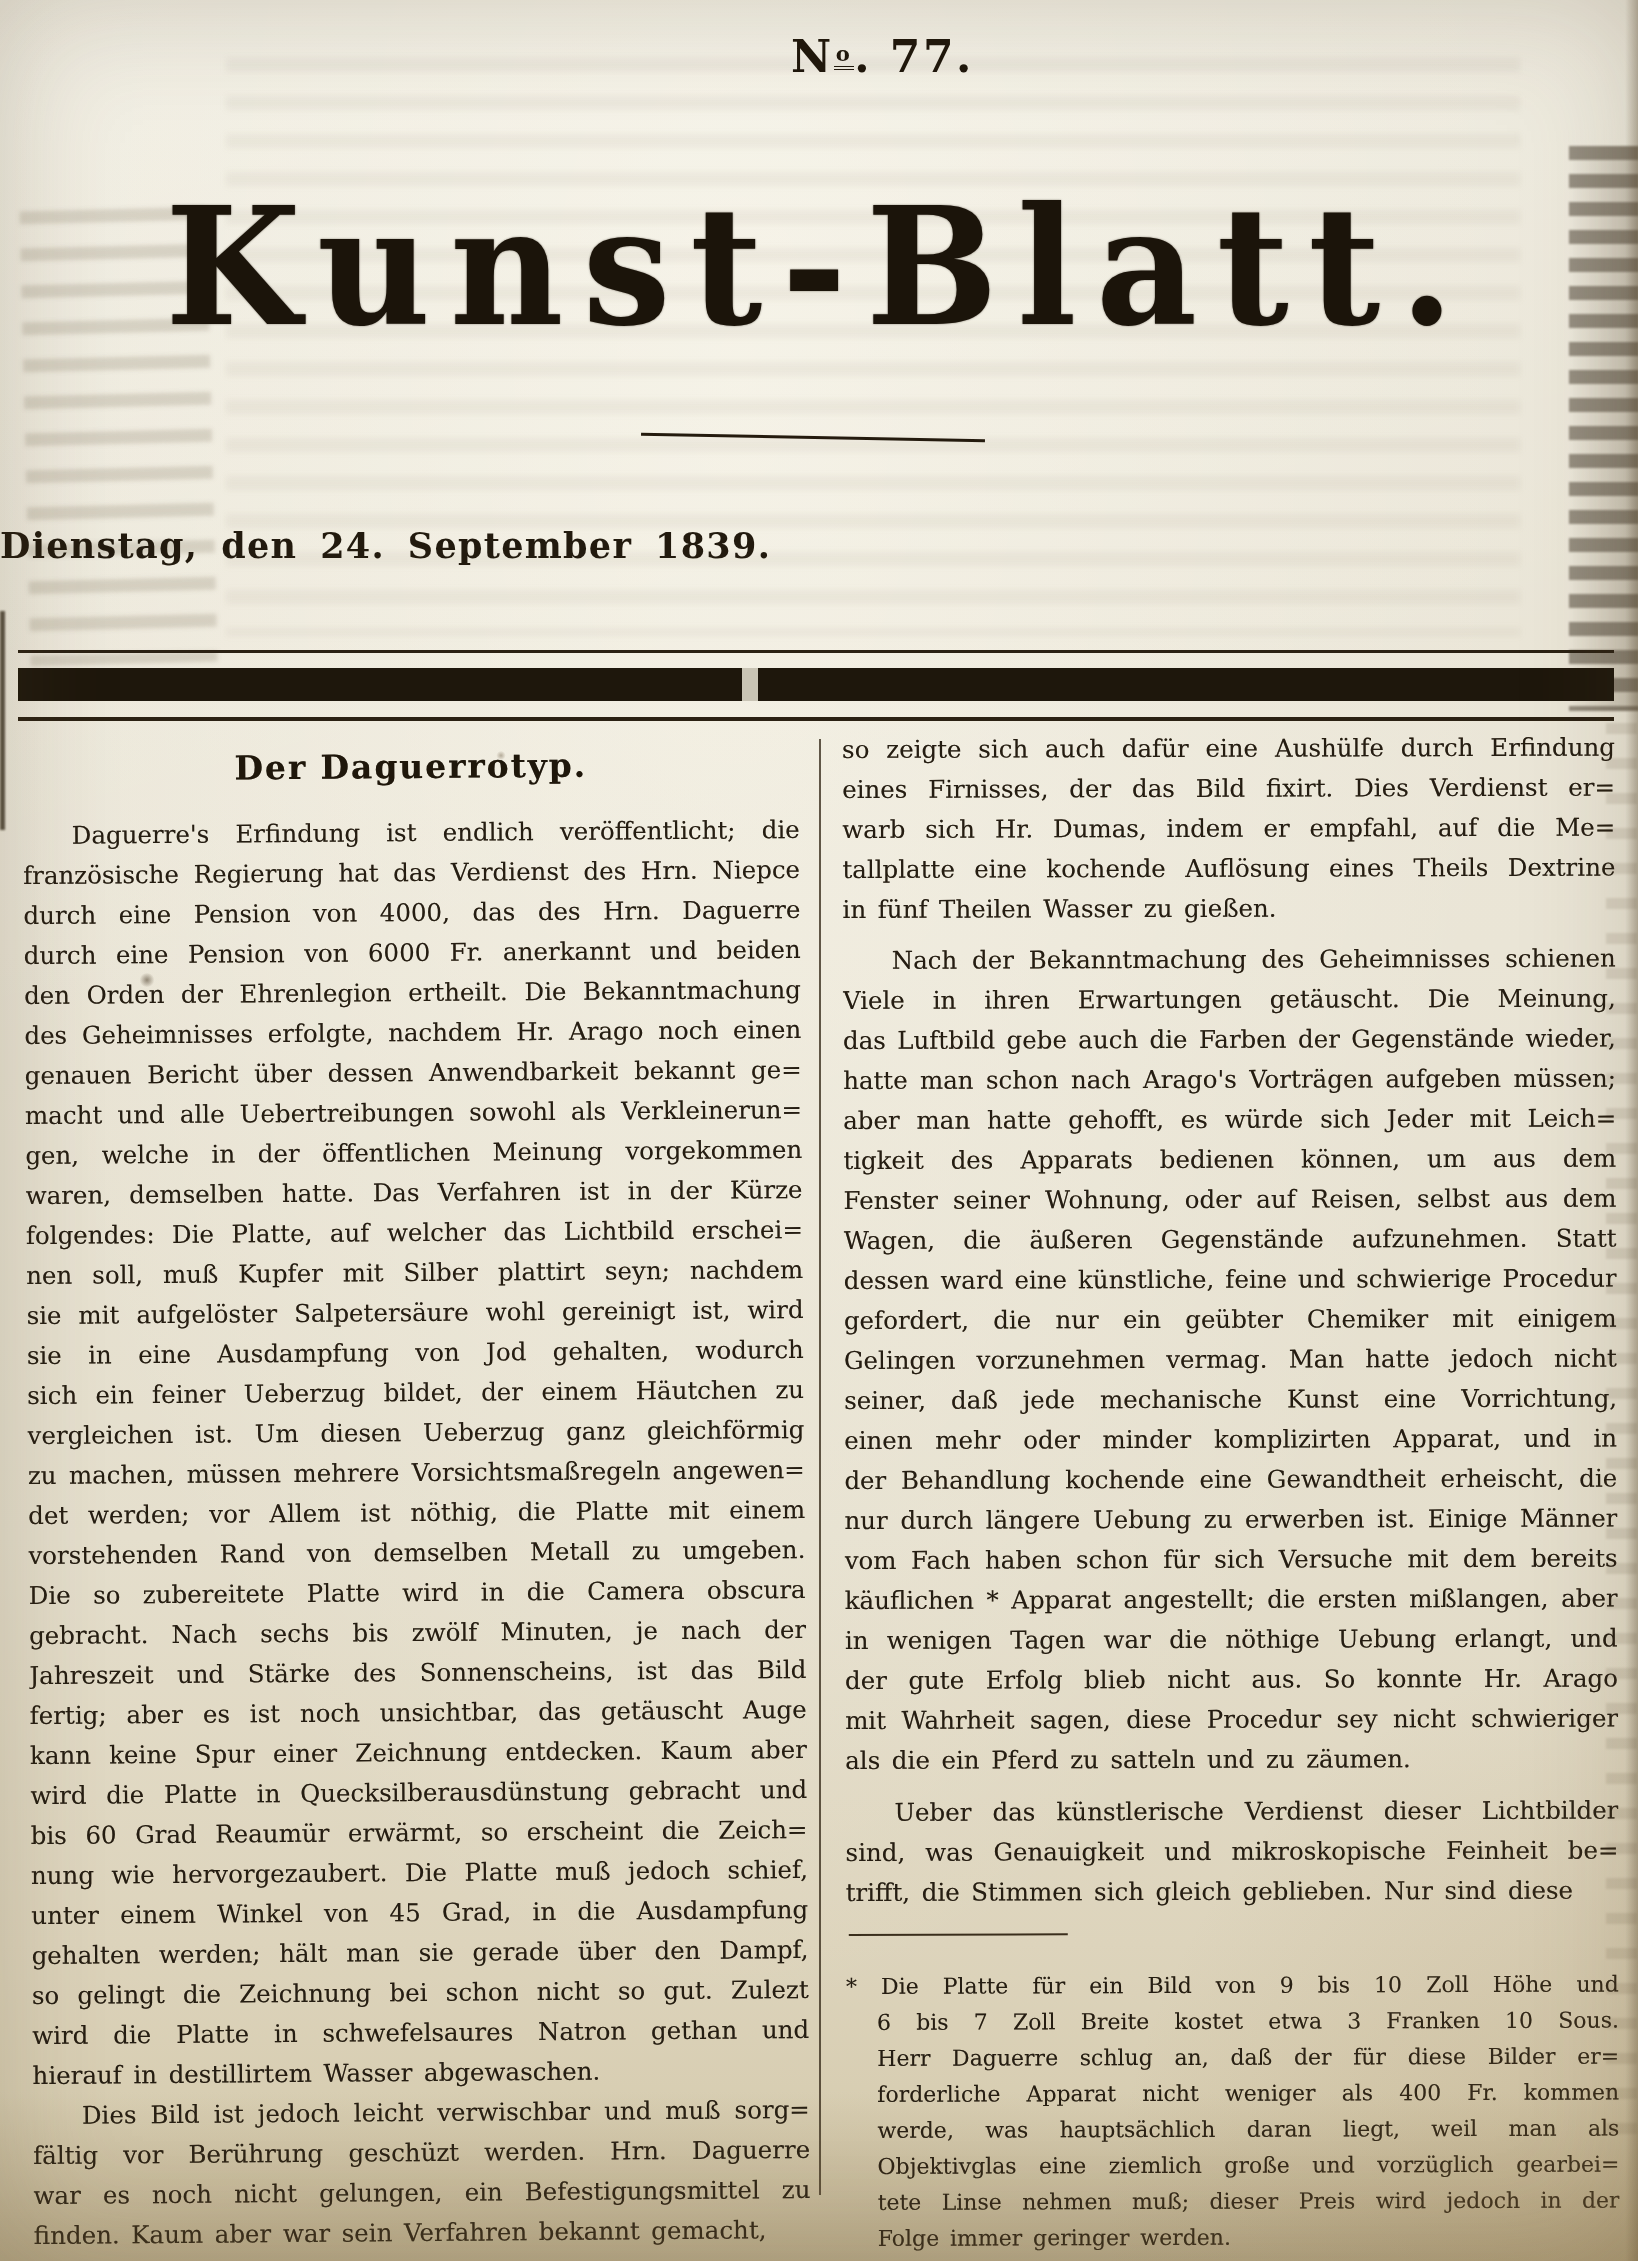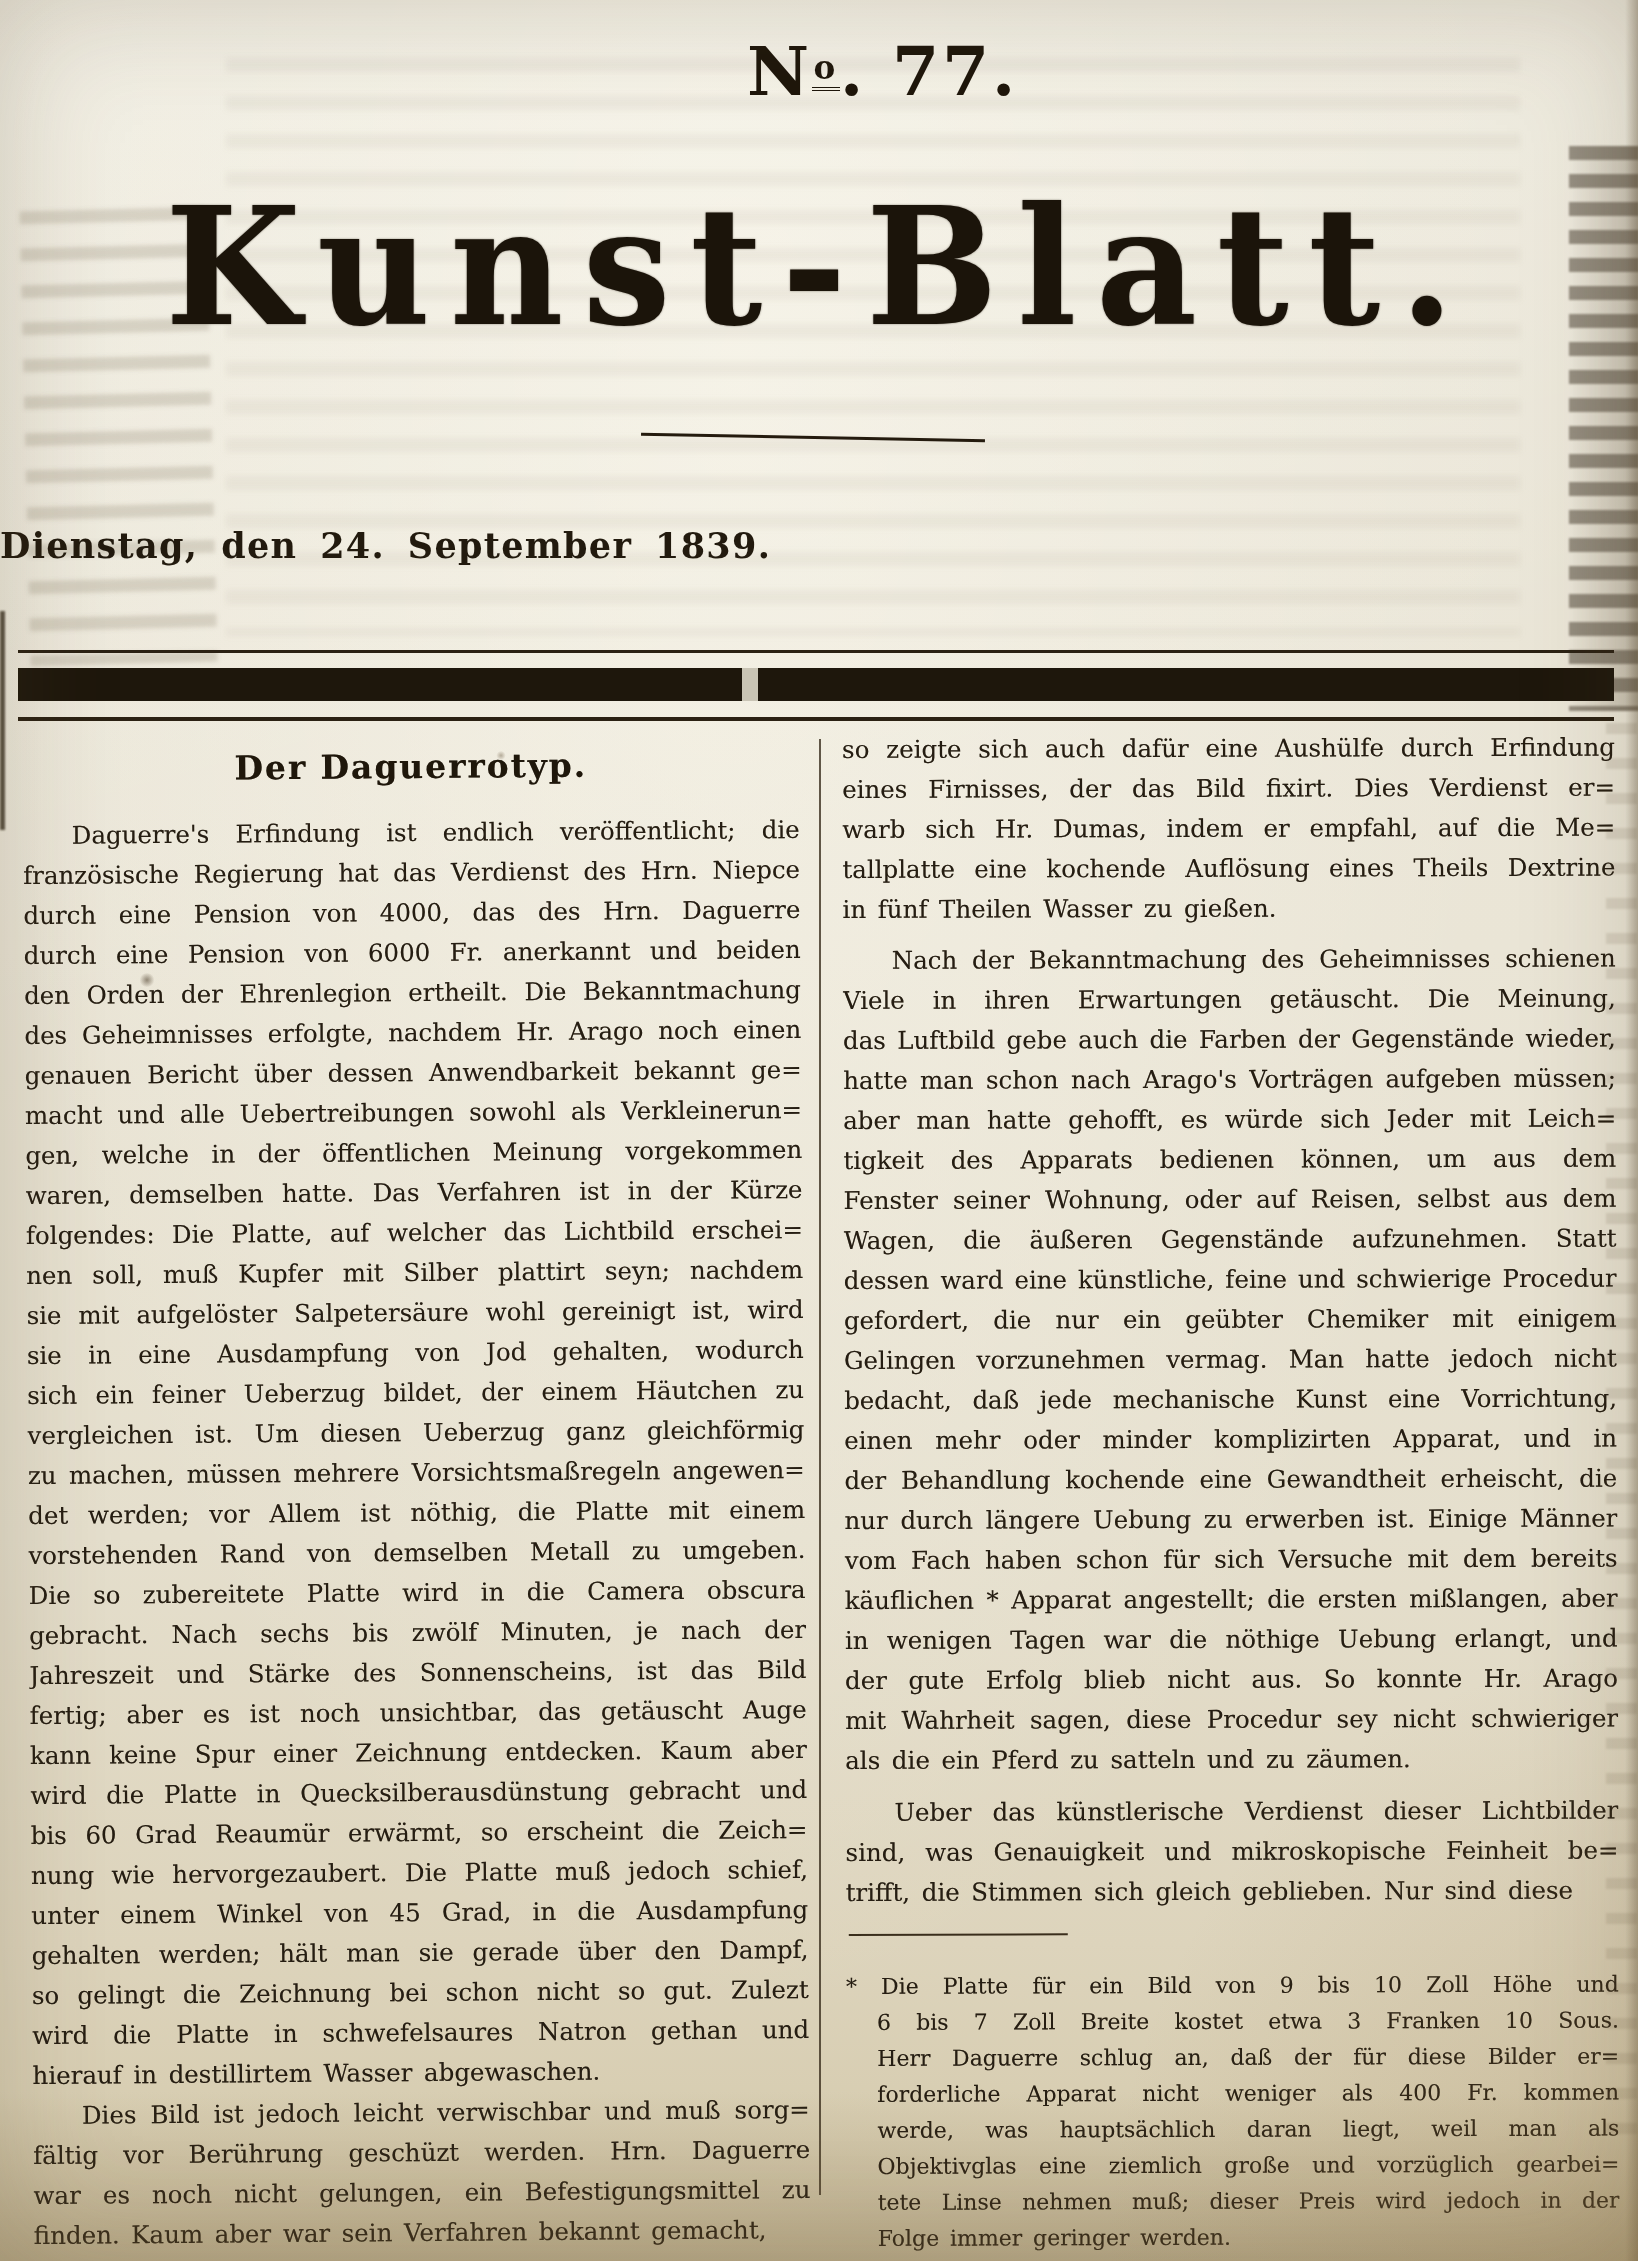--- a/index.html
+++ b/index.html
@@ -6,21 +6,21 @@
   #page{
     position:relative;width:1639px;height:2261px;overflow:hidden;
     font-family:"DejaVu Serif","Liberation Serif",serif;color:#251d12;
     background:
       radial-gradient(ellipse at 45% 16%, rgba(255,253,244,.45), transparent 62%),
       linear-gradient(165deg, rgba(255,255,250,.25) 0%, transparent 40%),
       linear-gradient(180deg,#ece8db 0%, #eae5d6 42%, #e5dfcd 68%, #ddd4bc 86%, #d2c7a8 100%);
   }
   .abs{position:absolute;}
   
-  #issue{top:31px;left:126px;right:0;text-align:center;font-size:68px;font-weight:bold;
+  #issue{top:31px;left:126px;right:0;text-align:center;font-size:44px;font-weight:bold;
          color:#1e160b;letter-spacing:2.5px;}
   #issue sup{font-size:.48em;vertical-align:.5em;border-bottom:4.4px double #1e160b;padding:0 1.9px;line-height:0;}
   #title{top:175px;left:25px;right:25px;text-align:center;font-size:156px;font-weight:bold;
          letter-spacing:.125em;white-space:nowrap;color:#1b140a;transform:scaleY(1.05);
          text-shadow:0 0 1.9px rgba(25,16,6,.55);}
   #title-rule{left:641px;top:436px;width:344px;height:3.1px;background:#241b0e;transform:rotate(1.1deg);}
   #dateline{top:525px;left:0;right:31px;text-align:left;font-size:35px;font-weight:bold;
             letter-spacing:1.3px;word-spacing:9.4px;color:#221a0e;}
   
   #drule{left:17.6px;top:650px;width:1596px;}
@@ -604,21 +604,21 @@
         <div class="bline jline">
           <span>Gelingen</span>
           <span>vorzunehmen</span>
           <span>vermag.</span>
           <span>Man</span>
           <span>hatte</span>
           <span>jedoch</span>
           <span>nicht</span>
         </div>
         <div class="bline jline">
-          <span>bedacht,</span>
+          <span>seiner,</span>
           <span>daß</span>
           <span>jede</span>
           <span>mechanische</span>
           <span>Kunst</span>
           <span>eine</span>
           <span>Vorrichtung,</span>
         </div>
         <div class="bline jline">
           <span>einen</span>
           <span>mehr</span>

